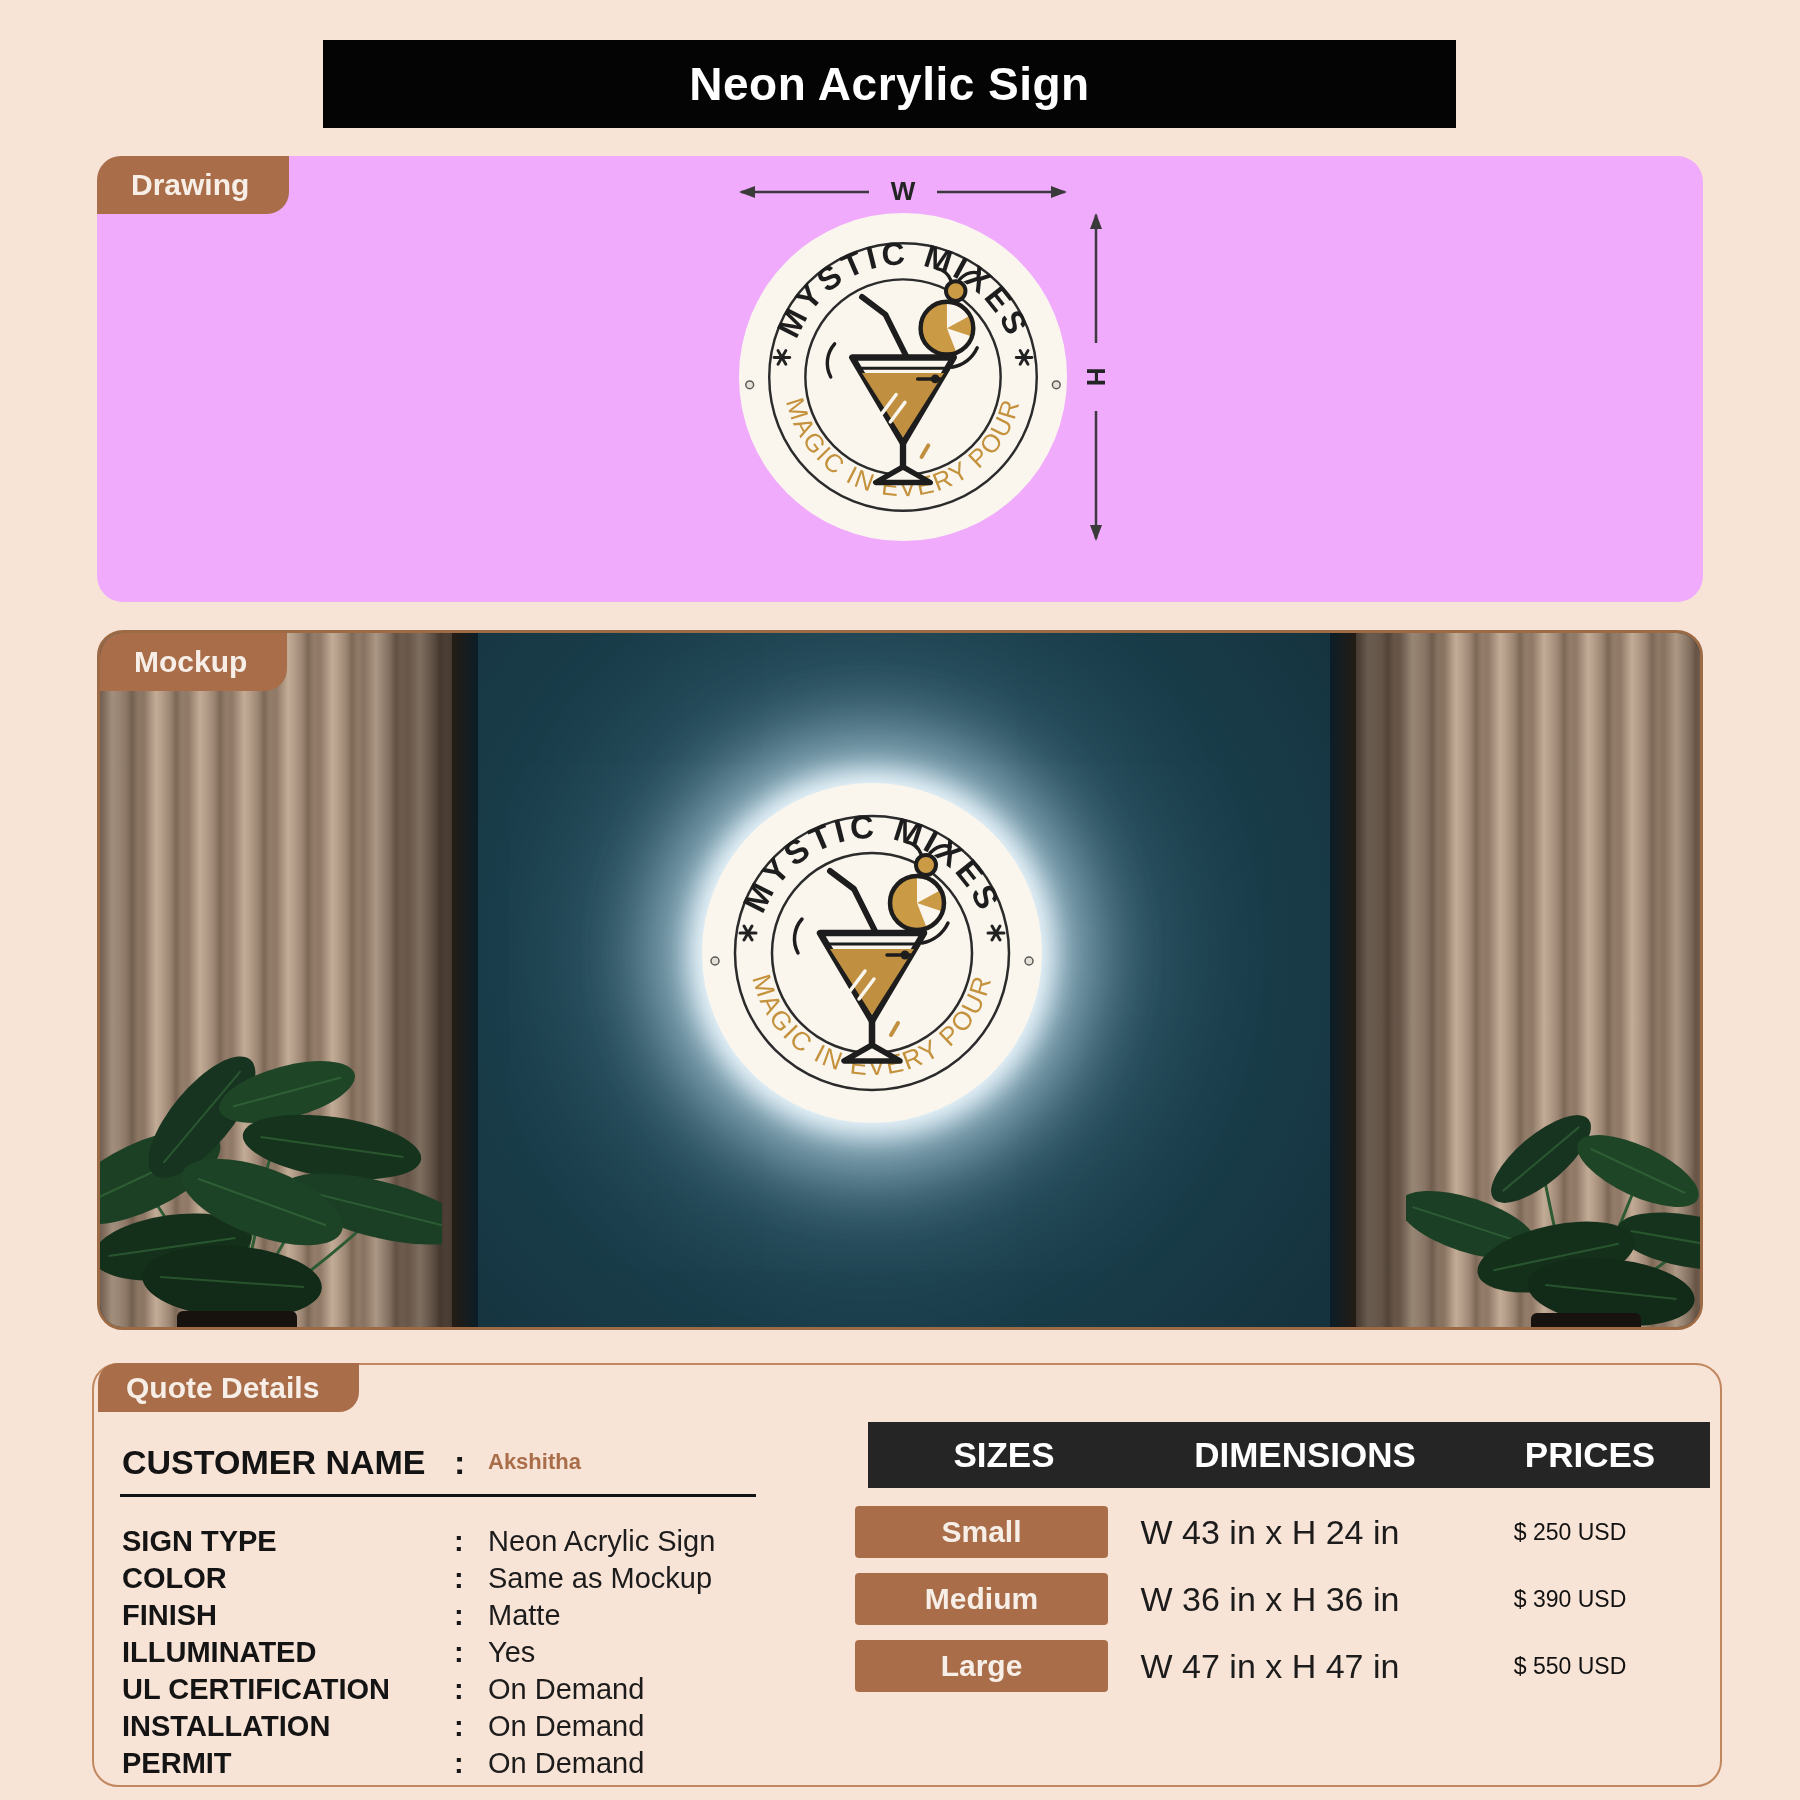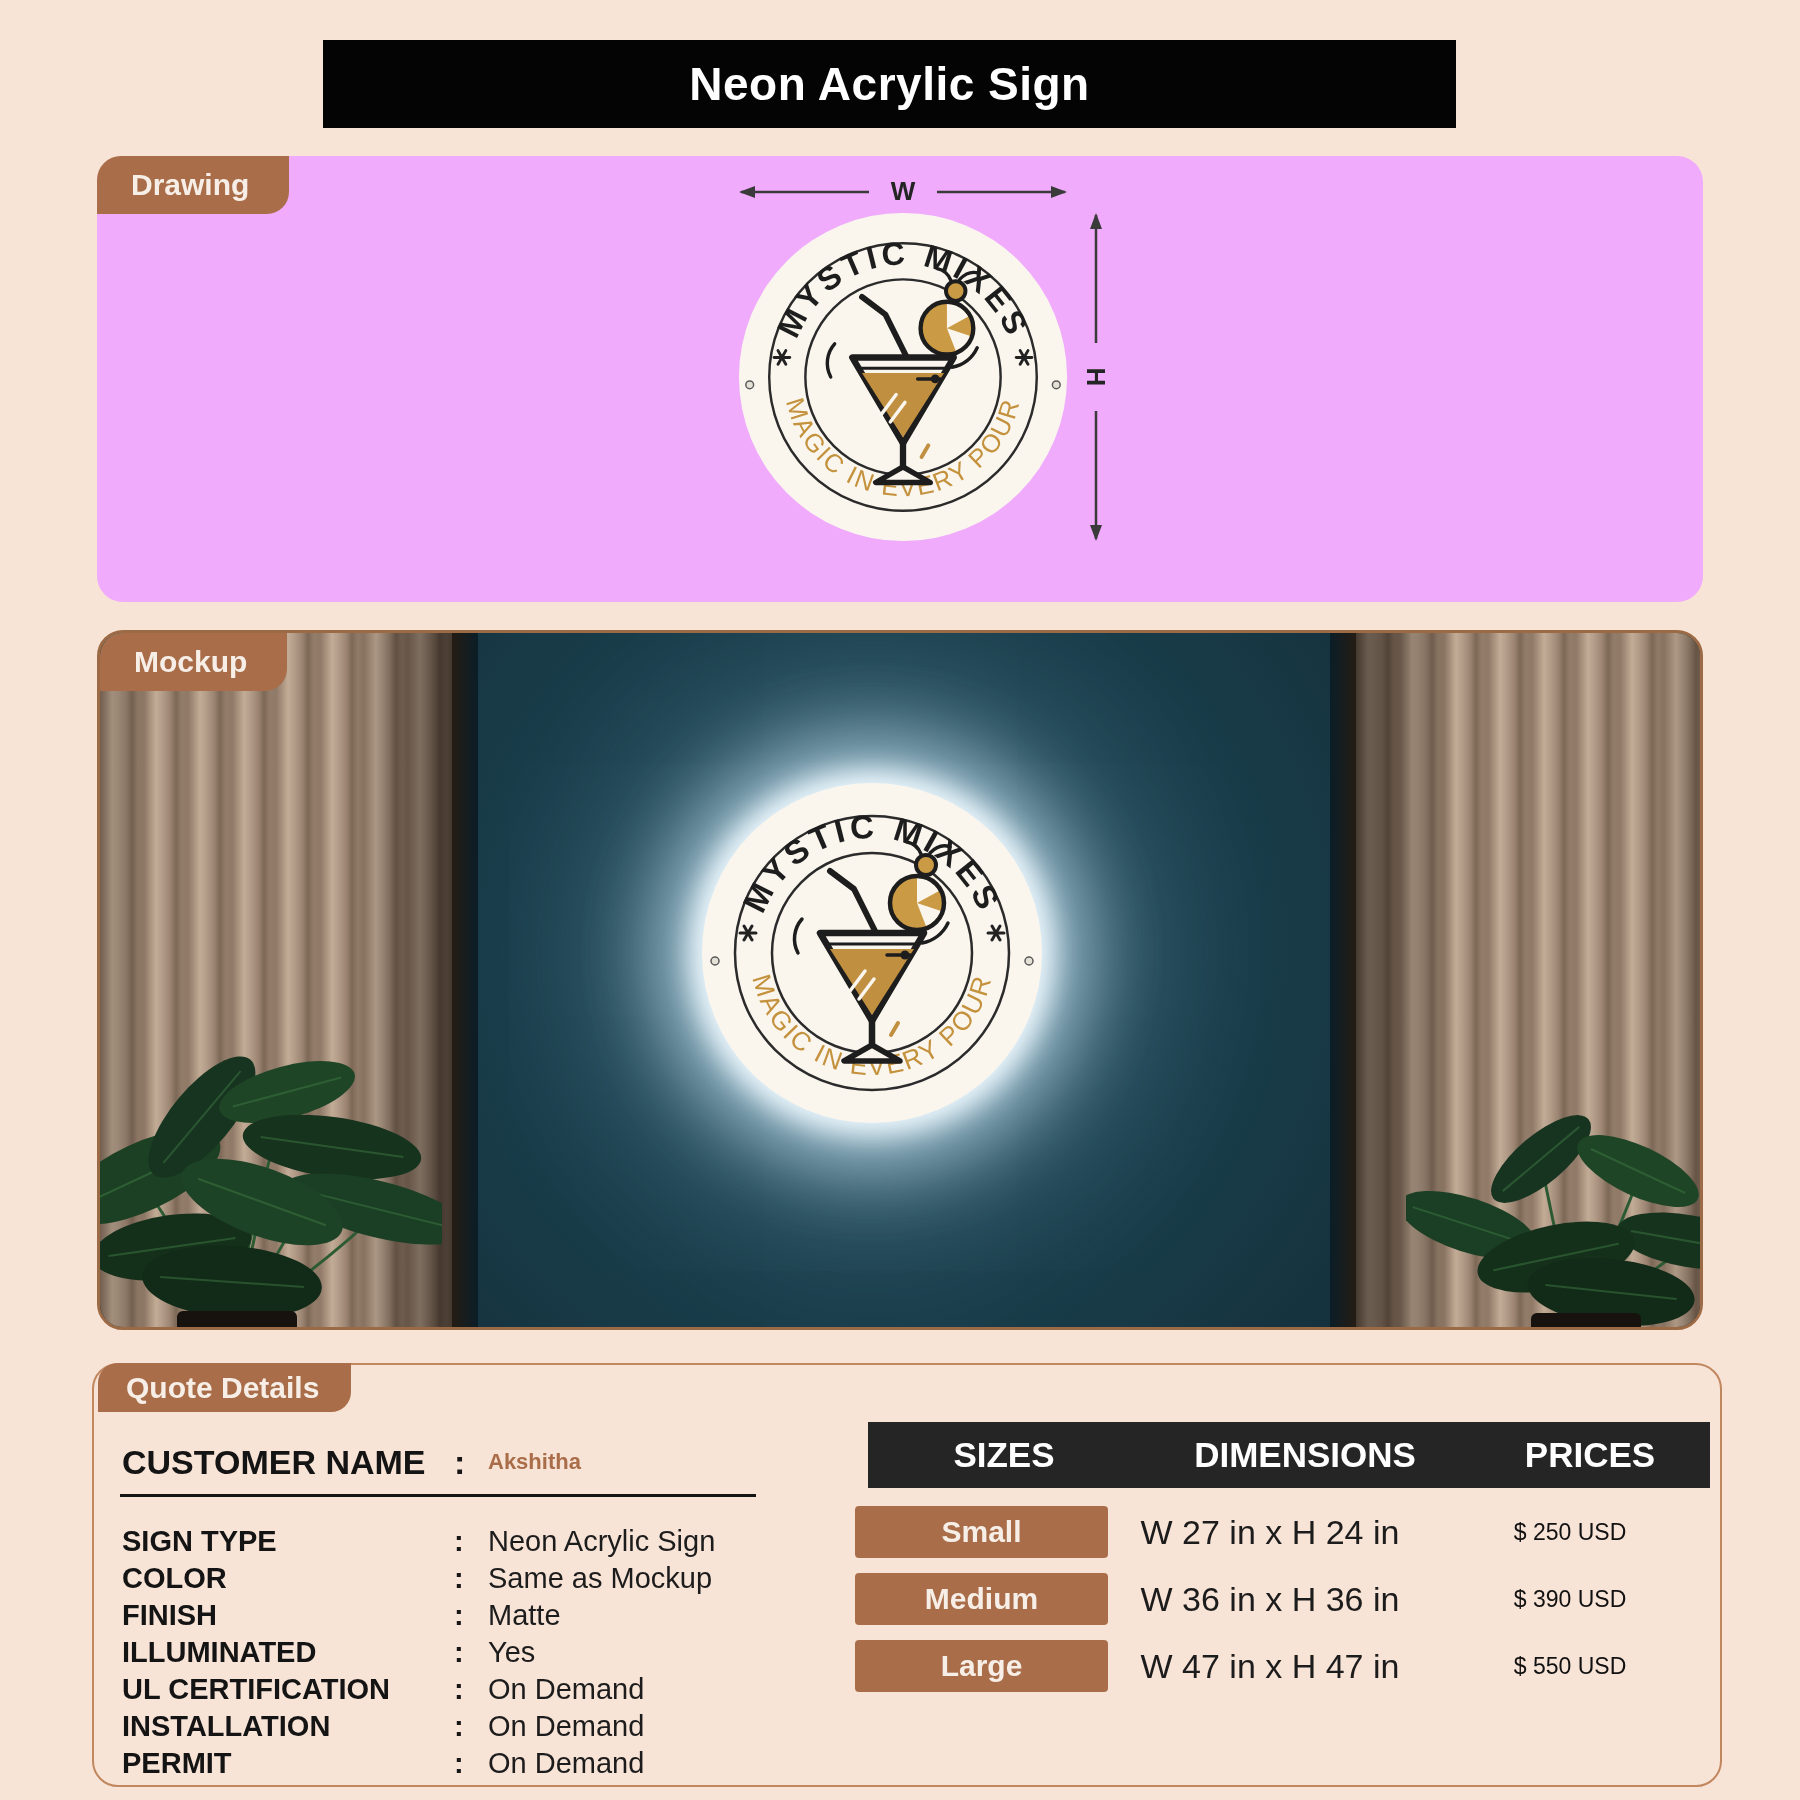--- a/index.html
+++ b/index.html
@@ -46,21 +46,21 @@
                         0 0 160px 85px rgba(170,212,238,.30);}
   .sign-glow svg{position:absolute;left:0;top:0;}
   .plant{position:absolute;z-index:5;}
   .plant-left{left:-18px;bottom:-10px;}
   .plant-right{right:-16px;bottom:-10px;}
 
   
   .quote-box{position:absolute;left:92px;top:1363px;width:1626px;height:420px;
              border:2px solid #C1875F;border-radius:26px;}
   .quote-tab{position:absolute;left:4px;top:-2px;height:49px;background:#A96E49;color:#F7EFE7;
-             display:flex;align-items:center;padding:0 32px 0 28px;font-size:30px;font-weight:700;
+             display:flex;align-items:center;padding:0 40px 0 28px;font-size:30px;font-weight:700;
              border-radius:20px 0 20px 0;}
   .customer-row{position:absolute;left:0;top:75px;height:44px;width:760px;}
   .customer-label{position:absolute;left:28px;top:50%;transform:translateY(-50%);
                   font-size:34px;font-weight:700;color:#141414;}
   .customer-colon{position:absolute;left:360px;top:50%;transform:translateY(-50%);
                   font-size:34px;font-weight:700;}
   .customer-name{position:absolute;left:394px;top:50%;transform:translateY(-50%);
                  font-size:22px;font-weight:700;color:#A96E49;}
   .customer-underline{position:absolute;left:26px;top:129px;width:636px;height:3px;background:#141414;}
   .q-row{position:absolute;left:0;height:37px;width:760px;}
@@ -332,21 +332,21 @@
     </div>
 
     <div class="price-header">
       <span class="th th-sizes">SIZES</span>
       <span class="th th-dims">DIMENSIONS</span>
       <span class="th th-prices">PRICES</span>
     </div>
 
     <div class="p-row" style="top:141px">
       <span class="size-chip">Small</span>
-      <span class="dims-text">W 27 in x H 24 in</span>
+      <span class="dims-text">W 43 in x H 24 in</span>
       <span class="price-text">$ 250 USD</span>
     </div>
     <div class="p-row" style="top:208px">
       <span class="size-chip">Medium</span>
       <span class="dims-text">W 36 in x H 36 in</span>
       <span class="price-text">$ 390 USD</span>
     </div>
     <div class="p-row" style="top:275px">
       <span class="size-chip">Large</span>
       <span class="dims-text">W 47 in x H 47 in</span>

